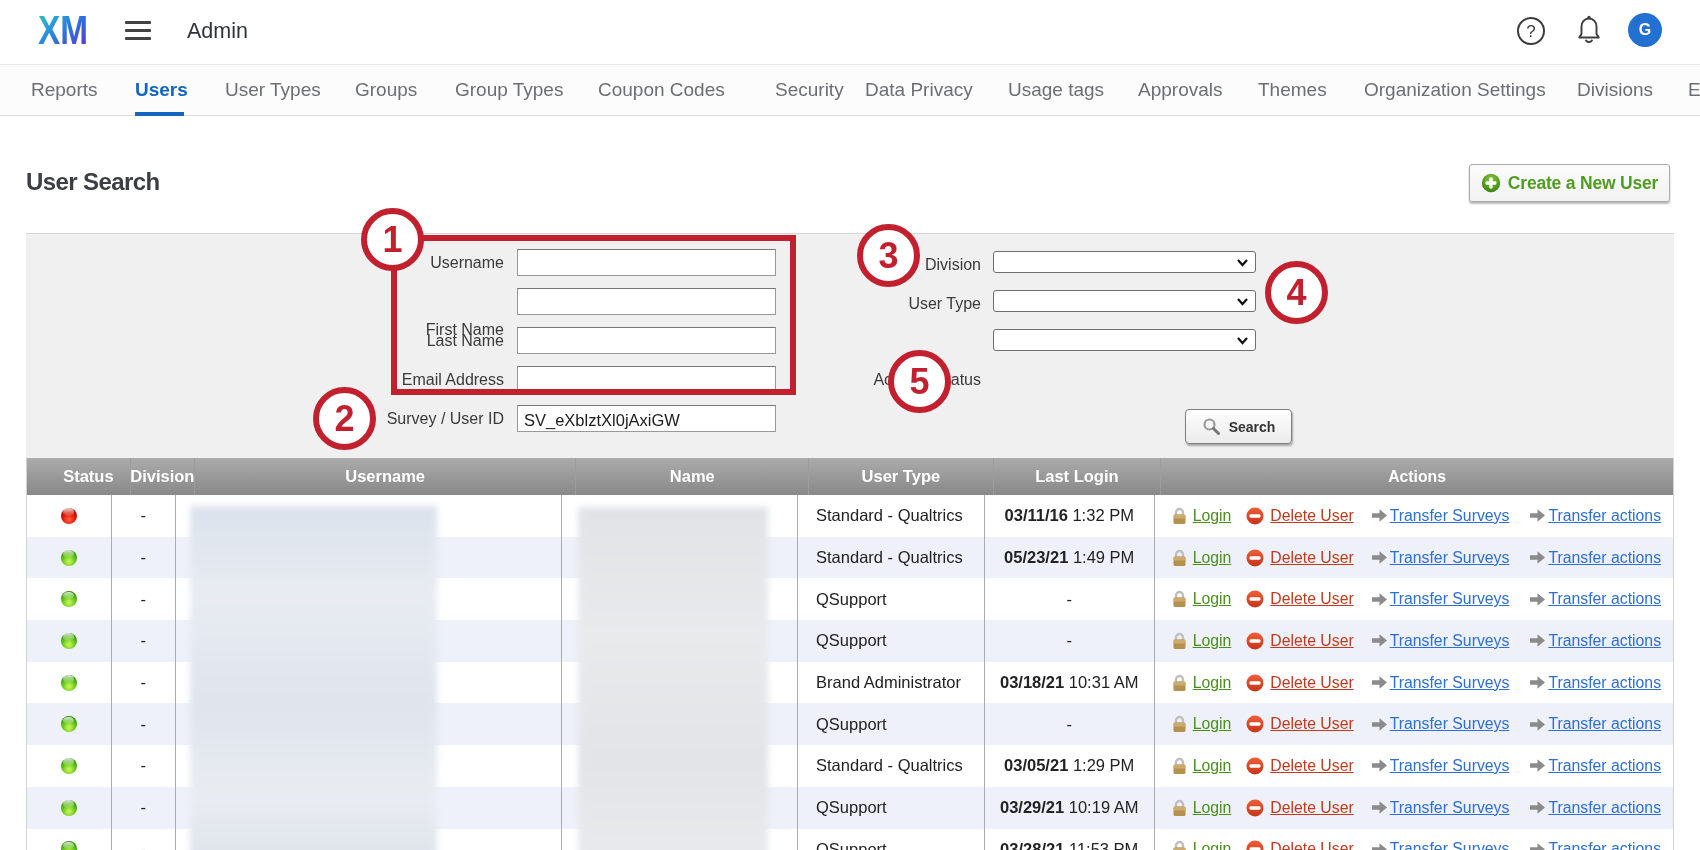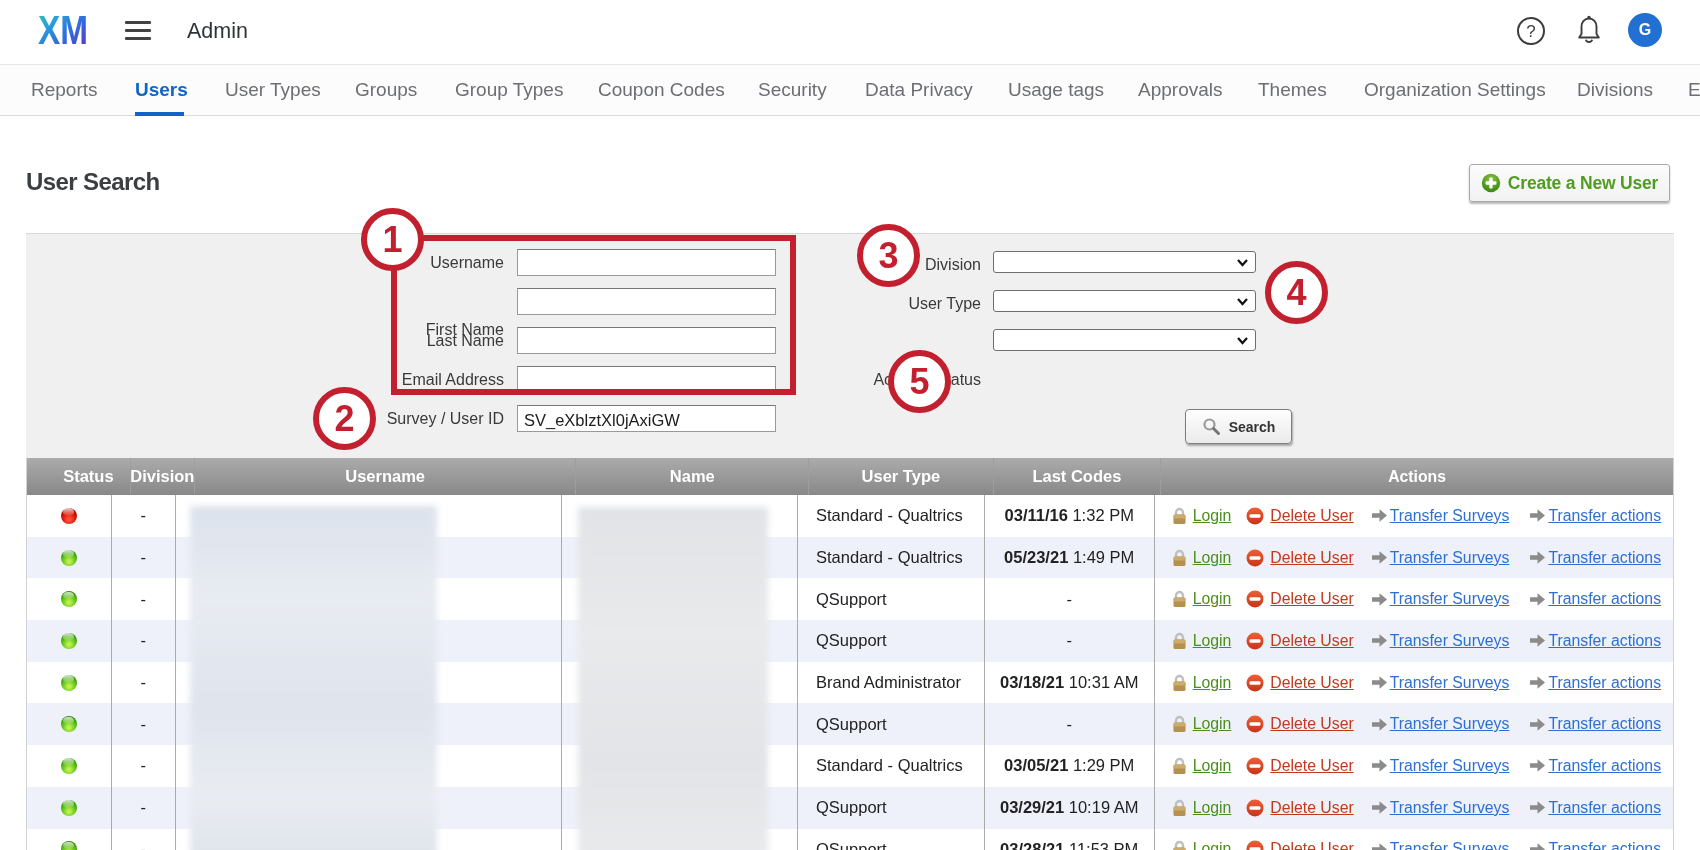--- a/index.html
+++ b/index.html
@@ -123,21 +123,21 @@
     <div id="avatar">G</div>
   </div>
 
   <div id="nav">
     <span style="left:31px">Reports</span>
     <span class="act" style="left:135px">Users</span>
     <span style="left:225px">User Types</span>
     <span style="left:355px">Groups</span>
     <span style="left:455px">Group Types</span>
     <span style="left:598px">Coupon Codes</span>
-    <span style="left:758px">Security</span>
+    <span style="left:775px">Security</span>
     <span style="left:865px">Data Privacy</span>
     <span style="left:1008px">Usage tags</span>
     <span style="left:1138px">Approvals</span>
     <span style="left:1258px">Themes</span>
     <span style="left:1364px">Organization Settings</span>
     <span style="left:1577px">Divisions</span>
     <span style="left:1688px">Extensions</span>
     <div id="uline"></div>
   </div>
 
@@ -198,21 +198,21 @@
     </div>
   </div>
 
   <div id="tbl">
   <div class="hrow">
         <div class="c0">Status</div>
         <div class="c1">Division</div>
         <div class="c2">Username</div>
         <div class="c3">Name</div>
         <div class="c4">User Type</div>
-        <div class="c5">Last Codes</div>
+        <div class="c5">Last Login</div>
         <div class="c6">Actions</div>
       </div>
   <div class="trow">
         <div class="c0">
           <span class="orb red"></span>
         </div>
         <div class="c1">-</div>
         <div class="c2"></div>
         <div class="c3"></div>
         <div class="c4">Standard - Qualtrics</div>

